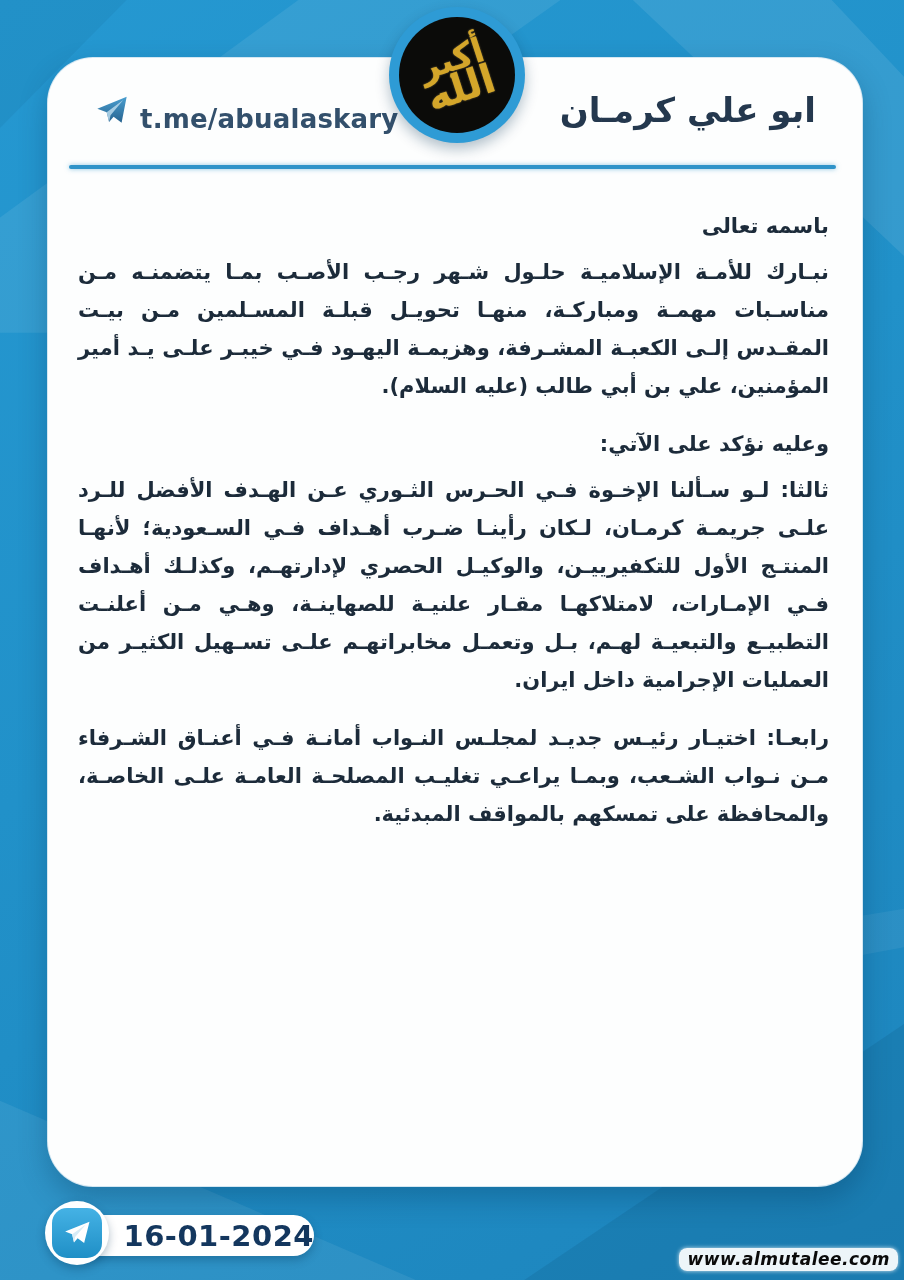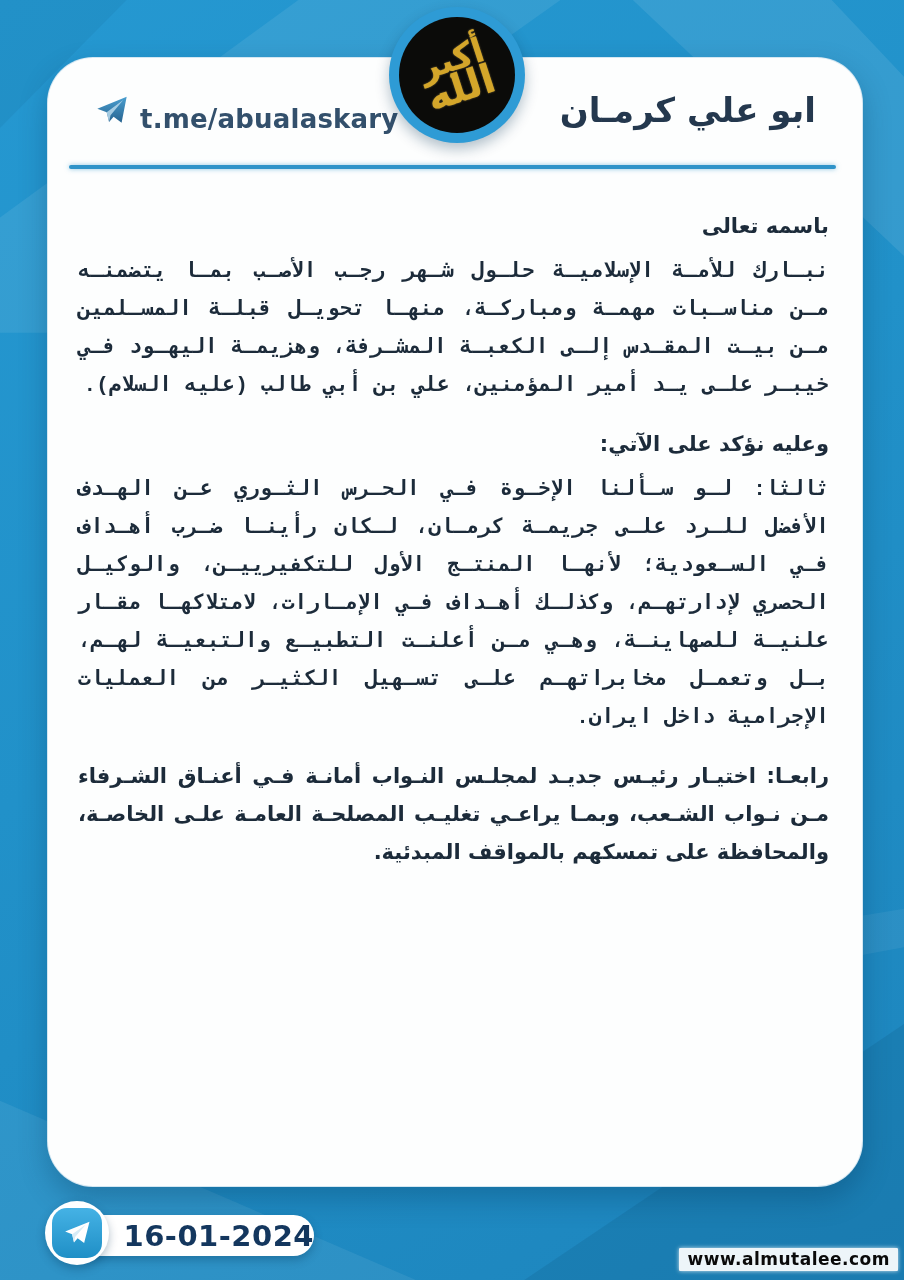--- a/index.html
+++ b/index.html
@@ -46,21 +46,21 @@
     height:4px; margin:18px 26px 0 21px; border-radius:2px;
     background:#2e93c9; box-shadow:0 0 5px rgba(46,147,201,.55);
   }
 
   .content {
     direction:rtl; padding:38px 33px 0 30px; color:#1c2b3a;
   }
   .content p { font-size:21px; font-weight:bold; line-height:38px; }
   .content .heading { text-align:right; margin-bottom:8px; }
   .content .para    { text-align:justify; margin-bottom:20px; }
-  .content .heading + .para { margin-top:2px;font-family:Liberation Mono, monospace; }
+  .content .heading + .para { margin-top:2px; }
 
   
   .logo {
     position:absolute; left:389px; top:7px; width:136px; height:136px;
     border-radius:50%; background:#2e9bd5;
     display:flex; align-items:center; justify-content:center;
     box-shadow:0 6px 14px rgba(0,45,80,.30);
   }
   .logo-inner {
     width:116px; height:116px; border-radius:50%; background:#0b0b09;
@@ -92,22 +92,22 @@
     box-shadow:0 4px 10px rgba(0,45,80,.30);
   }
   .tg-badge .squircle {
     width:50px; height:50px; border-radius:15px;
     background:linear-gradient(180deg,#45b2e5 0%, #1f8fc6 100%);
     display:flex; align-items:center; justify-content:center;
   }
 
   .watermark {
     position:absolute; right:6px; bottom:9px;
-    font-size:17px; font-weight:bold; color:#0a0a0a;
-    background:rgba(255,255,255,.92); border-radius:1px; padding:1px 8px 2px;
+    font-size:17px; font-weight:bold; font-style:italic; color:#0a0a0a;
+    background:rgba(255,255,255,.92); border-radius:8px; padding:1px 8px 2px;
     direction:ltr; letter-spacing:.5px;
     box-shadow:0 0 4px rgba(255,255,255,.8);
   }
 </style>
 </head>
 <body>
 
 <div class="page">
 
   <div class="facet f1"></div>

